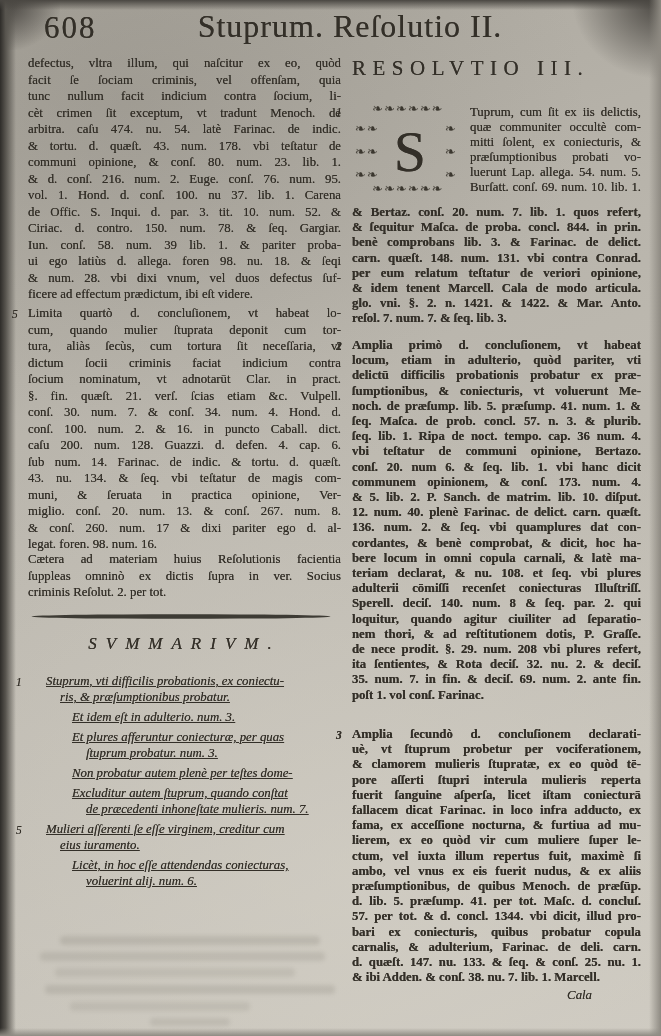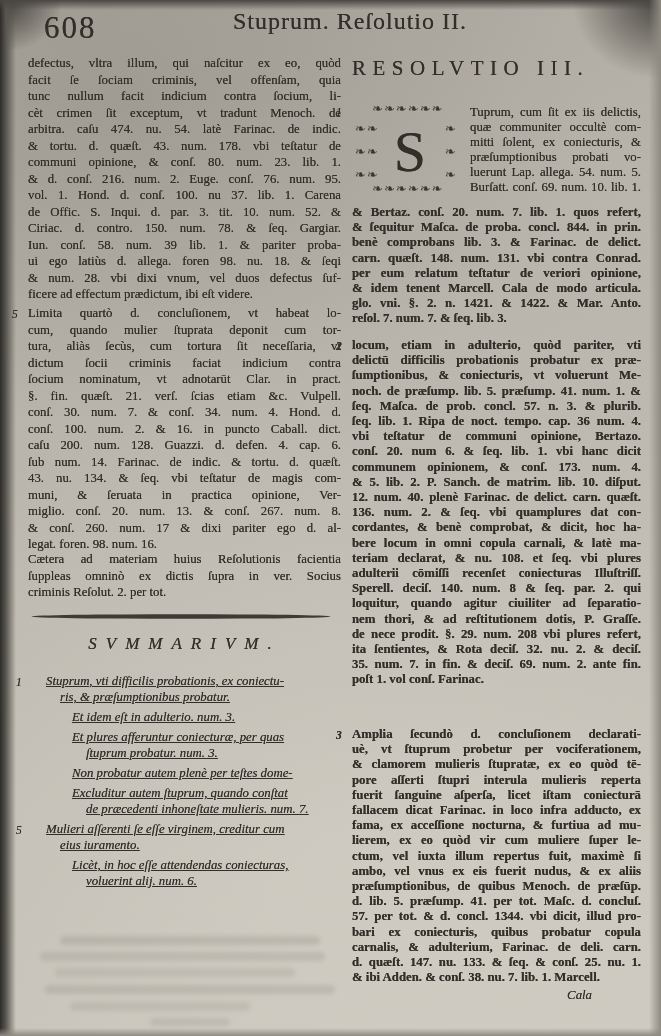--- a/index.html
+++ b/index.html
@@ -22,21 +22,21 @@
   .corner-tr{right:0;top:0;width:90px;height:80px;background:radial-gradient(ellipse at 100% 0%,#47443f 0%,rgba(71,68,63,0) 70%);}
   .corner-tl{left:0;top:0;width:60px;height:50px;background:radial-gradient(ellipse at 0% 0%,#3a3733 0%,rgba(58,55,51,0) 75%);}
   
   .smudge{position:absolute;background:#8d897f;opacity:.28;border-radius:4px;filter:blur(2.2px);}
   
   .ink{color:#332f28;text-shadow:0 0 .5px rgba(45,41,34,.8);}
   .para{position:absolute;}
   .tline{text-align:justify;text-align-last:justify;white-space:nowrap;overflow:visible;}
   .relax .tline:last-child{text-align-last:left;}
   .pagenum{position:absolute;left:44px;top:10px;font-size:31px;letter-spacing:2px;}
-  .runtitle{position:absolute;left:120px;top:8px;width:460px;text-align:center;font-size:24px;letter-spacing:1px;}
+  .runtitle{position:absolute;left:120px;top:8px;width:460px;text-align:center;font-size:32px;letter-spacing:1px;}
   .col-left{left:28px;width:313px;font-size:12.8px;}
   .col-right{left:352px;width:289px;font-size:12.8px;}
   .lh-l{line-height:16.5px;}
   .lh-r{line-height:15.2px;font-weight:bold;}
   .mnum{position:absolute;left:-16px;top:1px;font-size:11.5px;font-style:italic;}
   .rule{position:absolute;left:30px;top:614px;width:302px;height:5px;background:#2f2c26;clip-path:ellipse(49.5% 46% at 50% 50%);opacity:.9;}
   .sumhead{position:absolute;left:28px;top:634px;width:313px;text-align:center;font-style:italic;font-size:17px;letter-spacing:9px;}
   .sumitems{position:absolute;left:46px;top:673px;width:295px;font-style:italic;font-size:12.8px;line-height:16px;}
   .sum-item{position:relative;margin-bottom:4px;}
   .sum-item .mnum{left:-30px;font-style:italic;}
@@ -191,20 +191,21 @@
       <div class="tline">carn. quæſt. 148. num. 131. vbi contra Conrad.</div>
       <div class="tline">per eum relatum teſtatur de veriori opinione,</div>
       <div class="tline">&amp; idem tenent Marcell. Cala de modo articula.</div>
       <div class="tline">glo. vni. §. 2. n. 1421. &amp; 1422. &amp; Mar. Anto.</div>
       <div class="tline">reſol. 7. num. 7. &amp; ſeq. lib. 3.</div>
     </div>
 
   <div class="para col-right lh-r relax ink" style="top:338px;">
     <span class="mnum">2</span>
     <div>
+        <div class="tline">Amplia primò d. concluſionem, vt habeat</div>
         <div class="tline">locum, etiam in adulterio, quòd pariter, vti</div>
         <div class="tline">delictū difficilis probationis probatur ex præ-</div>
         <div class="tline">ſumptionibus, &amp; coniecturis, vt voluerunt Me-</div>
         <div class="tline">noch. de præſump. lib. 5. præſump. 41. num. 1. &amp;</div>
         <div class="tline">ſeq. Maſca. de prob. concl. 57. n. 3. &amp; plurib.</div>
         <div class="tline">ſeq. lib. 1. Ripa de noct. tempo. cap. 36 num. 4.</div>
         <div class="tline">vbi teſtatur de communi opinione, Bertazo.</div>
         <div class="tline">conſ. 20. num 6. &amp; ſeq. lib. 1. vbi hanc dicit</div>
         <div class="tline">communem opinionem, &amp; conſ. 173. num. 4.</div>
         <div class="tline">&amp; 5. lib. 2. P. Sanch. de matrim. lib. 10. diſput.</div>

